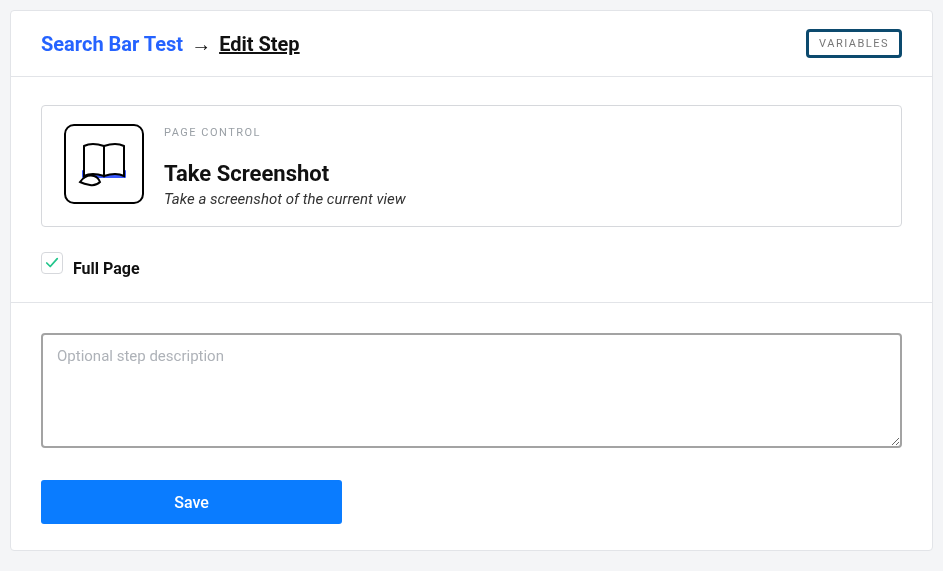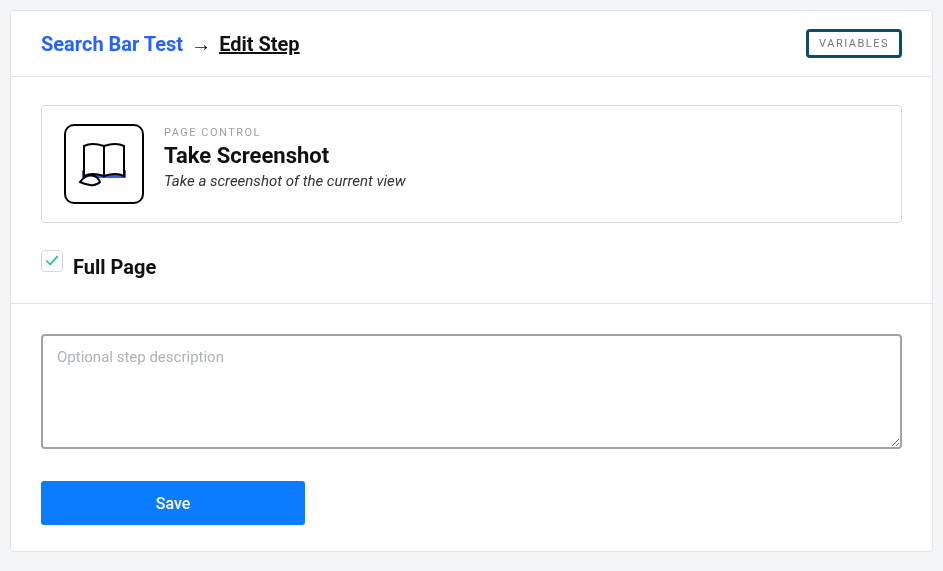--- a/index.html
+++ b/index.html
@@ -90,20 +90,21 @@
     .step-category {
       font-size: 11px;
       letter-spacing: 1.5px;
       color: #9aa0a6;
       text-transform: uppercase;
     }
     .step-title {
       font-size: 22px;
       font-weight: 700;
       color: #111;
+      margin-top: 18px;
     }
     .step-desc {
       font-size: 15px;
       color: #333;
       font-style: italic;
     }
     .checkbox-row {
       display: flex;
       align-items: center;
       gap: 10px;
@@ -118,21 +119,21 @@
       align-items: center;
       justify-content: center;
       cursor: pointer;
       background: #fff;
     }
     .checkbox svg {
       width: 14px;
       height: 14px;
     }
     .checkbox-label {
-      font-size: 20px;
+      font-size: 16px;
       font-weight: 700;
       color: #111;
       margin-top: 12px;
     }
     .section-bottom {
       padding: 30px 30px 26px 30px;
     }
     .desc-textarea {
       width: 100%;
       min-height: 115px;
@@ -148,21 +149,21 @@
       color: #aeb2b8;
     }
     .save-btn {
       margin-top: 28px;
       background: #0a7cff;
       color: #fff;
       border: none;
       border-radius: 3px;
       font-size: 16px;
       font-weight: 500;
-      width: 264px;
+      width: 301px;
       height: 44px;
       cursor: pointer;
       font-family: inherit;
     }
   </style>
 </head>
 <body>
 
 <div class="card">
 

